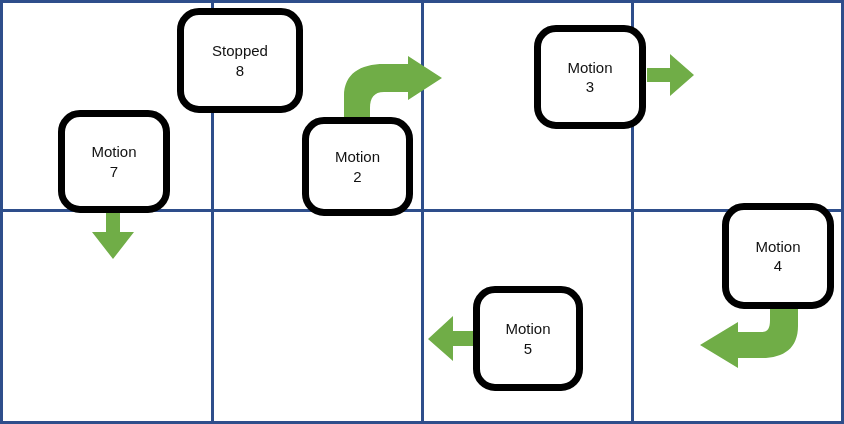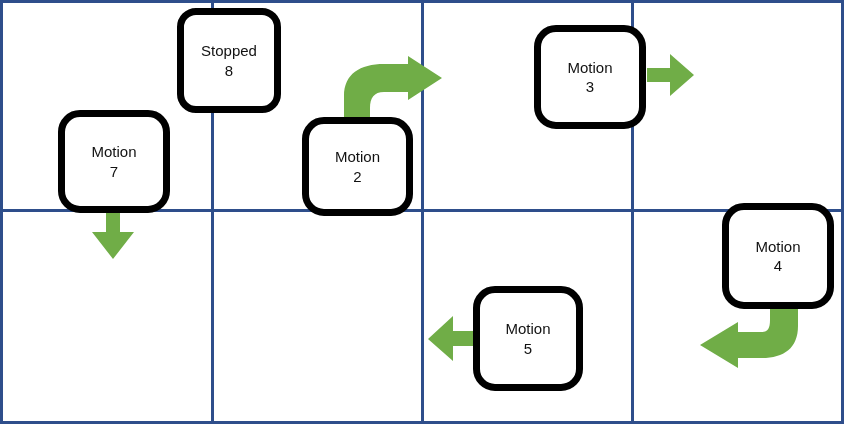--- a/index.html
+++ b/index.html
@@ -115,21 +115,21 @@
     <svg width="52" height="46" viewBox="0 0 52 46" aria-hidden="true">
       <polygon points="52,15 25,15 25,0 0,23 25,45 25,30 52,30" fill="#70ad47"></polygon>
     </svg>
   </div>
 
   <div class="node" style="left:58px; top:110px; width:112px; height:103px;">
     <span class="ln1">Motion</span>
     <span class="ln2">7</span>
   </div>
 
-  <div class="node" style="left:177px; top:8px; width:104px; height:105px;border-radius:19px;">
+  <div class="node" style="left:177px; top:8px; width:126px; height:105px;">
     <span class="ln1">Stopped</span>
     <span class="ln2">8</span>
   </div>
 
   <div class="node" style="left:302px; top:117px; width:111px; height:99px;">
     <span class="ln1">Motion</span>
     <span class="ln2">2</span>
   </div>
 
   <div class="node" style="left:534px; top:25px; width:112px; height:104px;">

